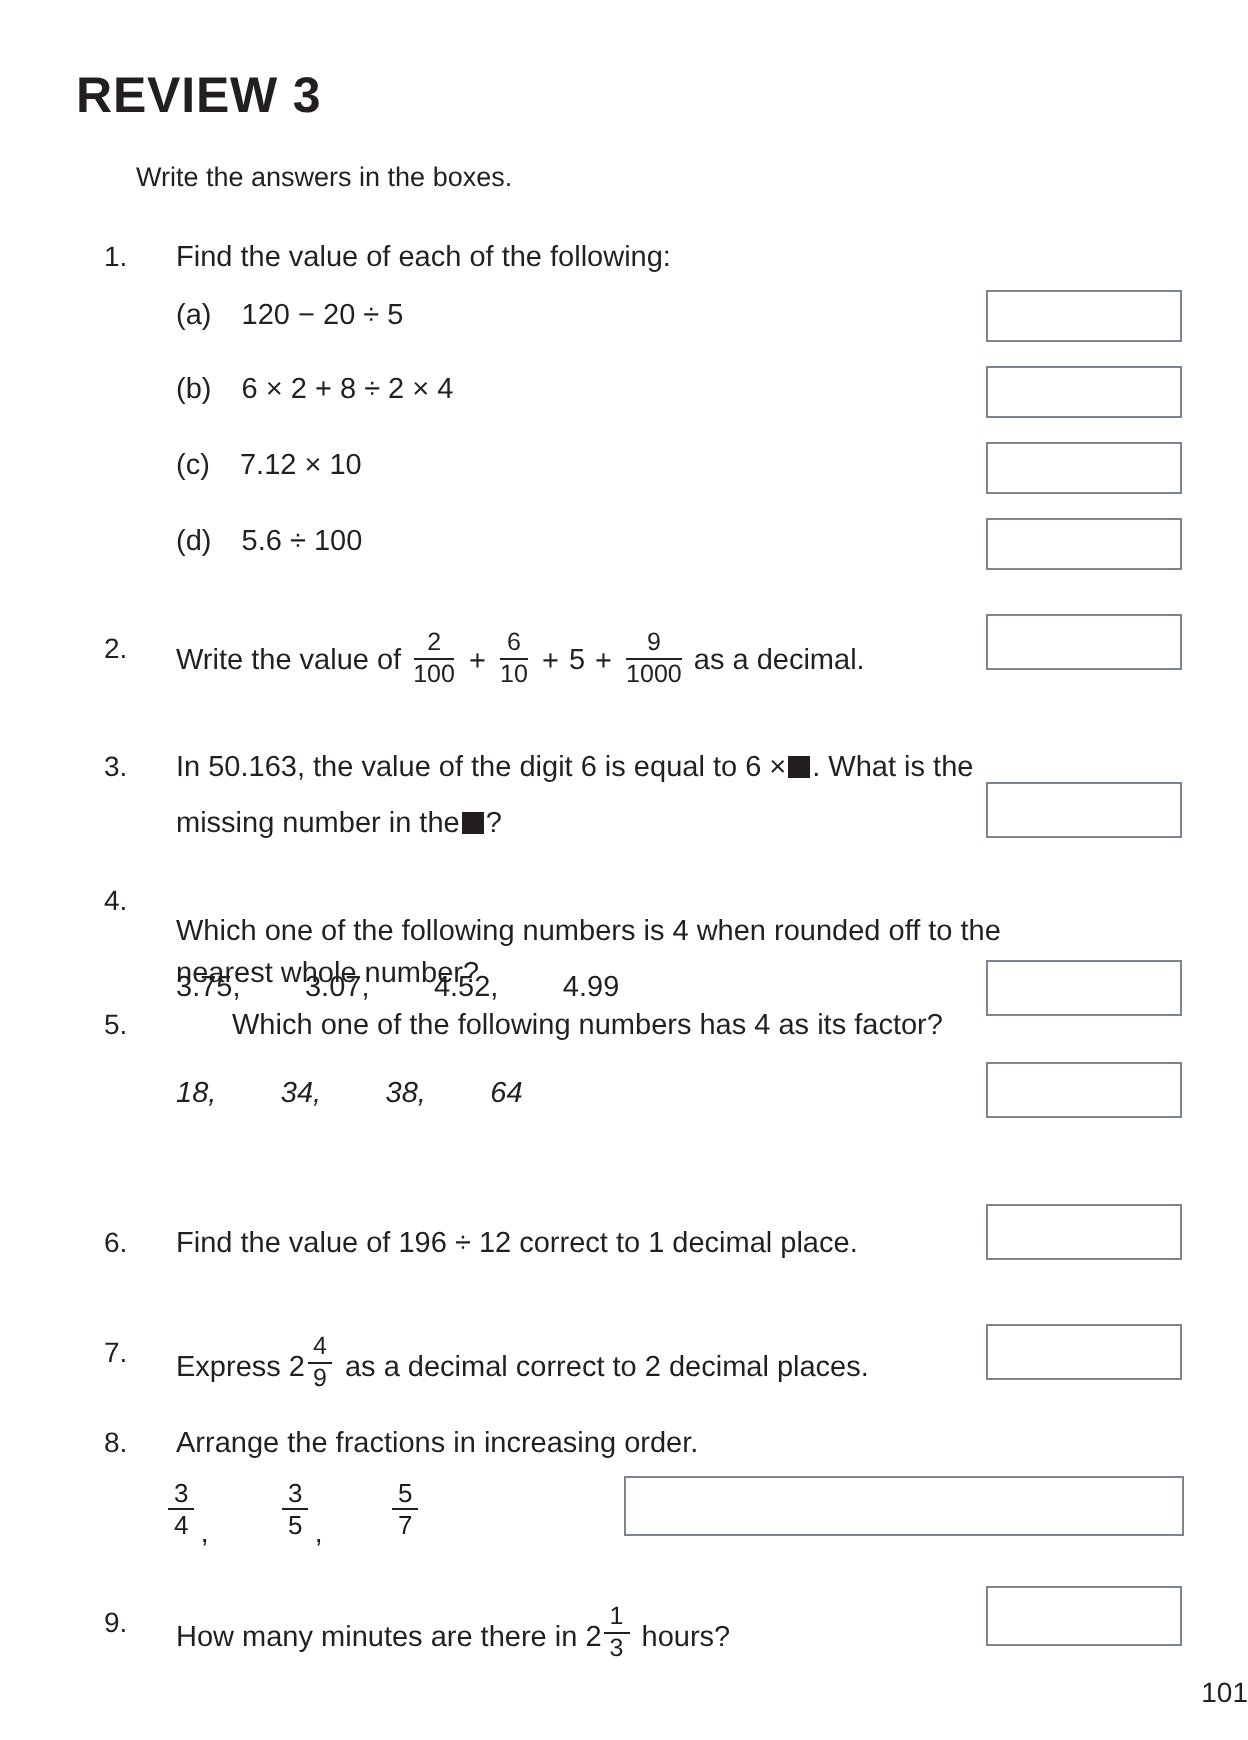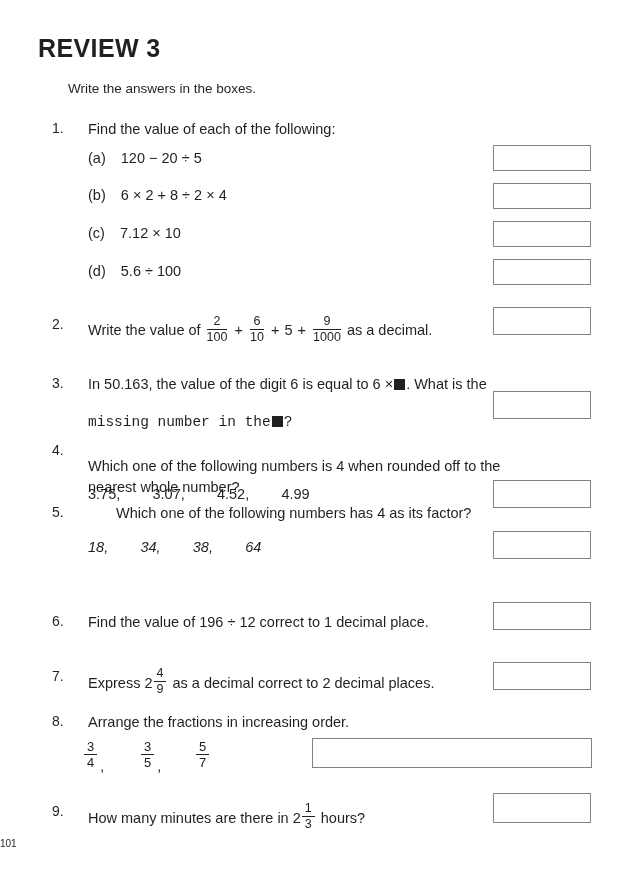--- a/index.html
+++ b/index.html
@@ -141,22 +141,22 @@
     margin: 0 1px;
   }
 
   .op { padding: 0 1px; }
 
   .page-num {
     position: absolute;
     left: 0;
     right: 0;
     top: 838px;
-    text-align: left;
-    font-size: 10px;
+    text-align: right;
+    font-size: 14px;
     color: #231f20;
   }
 </style>
 </head>
 <body>
 
 <div class="page">
 
   <div class="title">REVIEW 3</div>
   <div class="instruction">Write the answers in the boxes.</div>
@@ -212,21 +212,21 @@
       <span class="den">1000</span>
     </span>
     <span>as a decimal.</span>
   </div>
   <div class="ans-box" style="left:493px; top:307px; width:98px; height:28px;"></div>
 
   <div class="q-num" style="left:52px; top:375px;">3.</div>
   <div class="q-text" style="left:88px; top:374px;">
     <span>In 50.163, the value of the digit 6 is equal to 6 ×</span><span class="blk"></span><span>. What is the</span>
   </div>
-  <div class="q-text" style="left:88px; top:412px;font-family:Liberation Mono, monospace;">
+  <div class="q-text" style="left:88px; top:402px;">
     <span>missing number in the</span><span class="blk"></span><span>?</span>
   </div>
   <div class="ans-box" style="left:493px; top:391px; width:98px; height:28px;"></div>
 
   <div class="q-num" style="left:52px; top:442px;">4.</div>
   <div class="q-text wrap" style="left:88px; top:456px;">Which one of the following numbers is 4 when rounded off to the nearest whole number?</div>
   <div class="sub-text" style="left:88px; top:486px;">3.75,&nbsp;&nbsp;&nbsp;&nbsp;&nbsp;&nbsp;&nbsp;&nbsp;3.07,&nbsp;&nbsp;&nbsp;&nbsp;&nbsp;&nbsp;&nbsp;&nbsp;4.52,&nbsp;&nbsp;&nbsp;&nbsp;&nbsp;&nbsp;&nbsp;&nbsp;4.99</div>
   <div class="ans-box" style="left:493px; top:480px; width:98px; height:28px;"></div>
 
   <div class="q-num" style="left:52px; top:504px;">5.</div>

